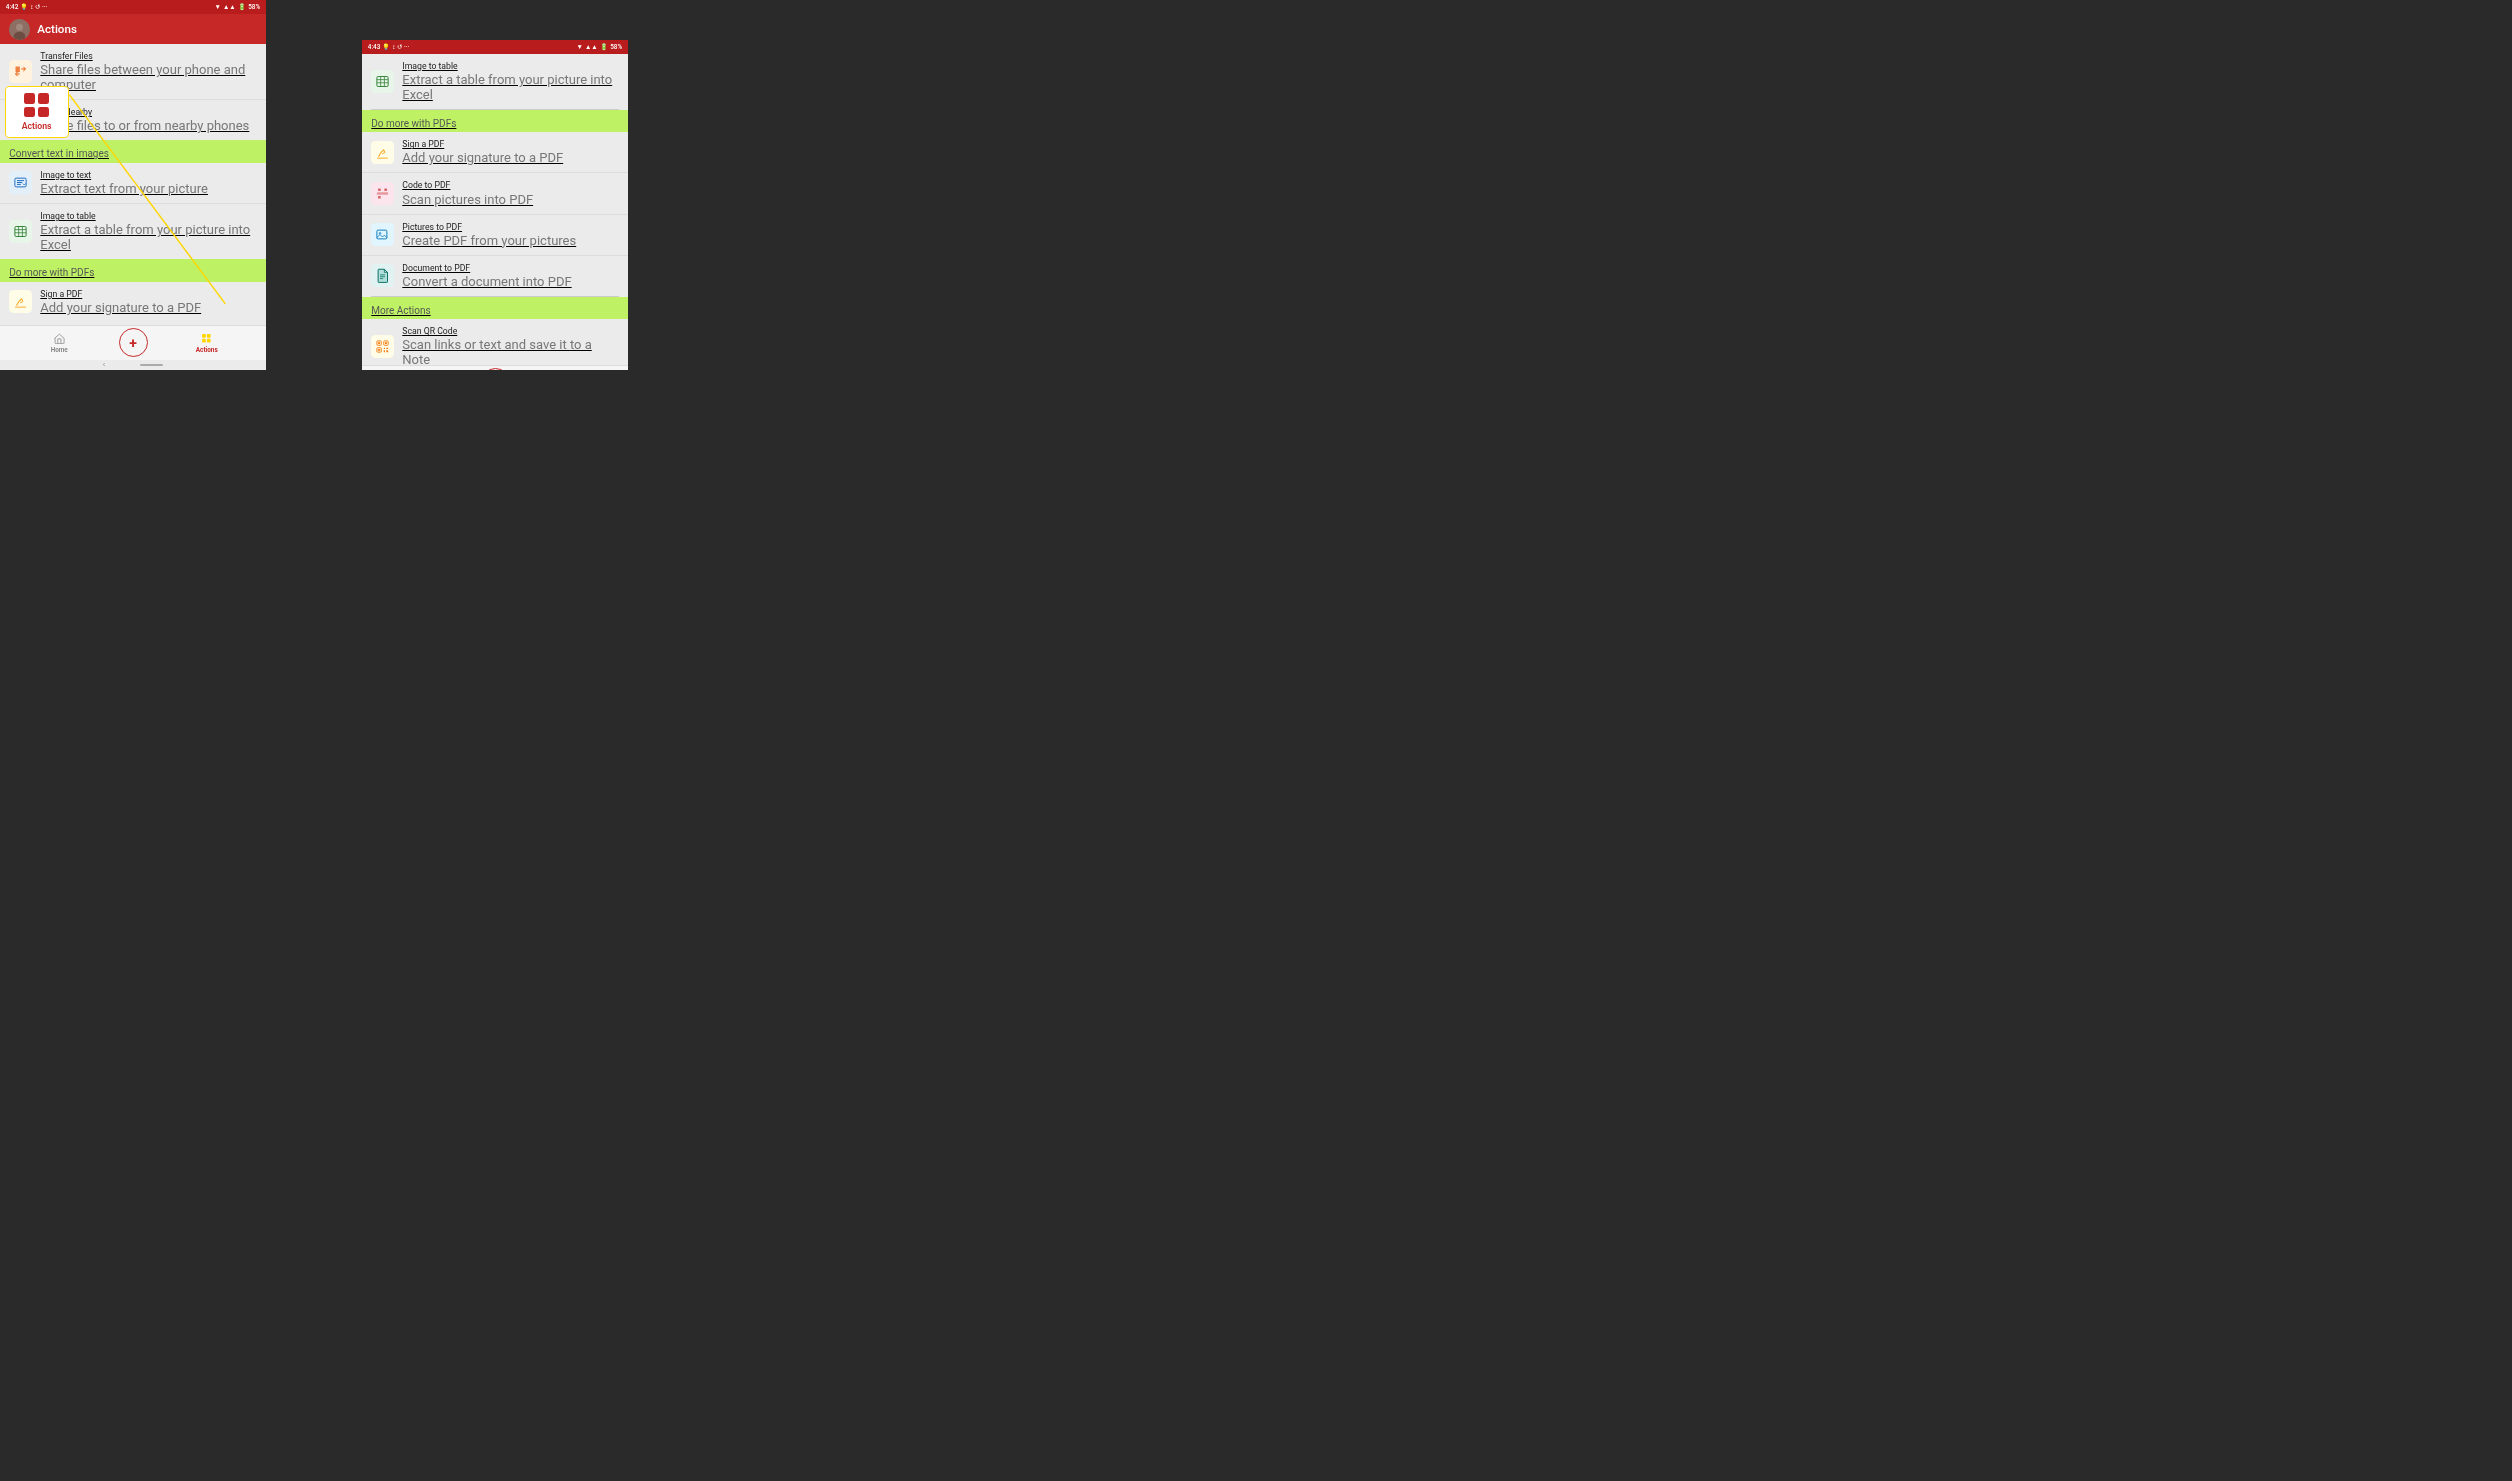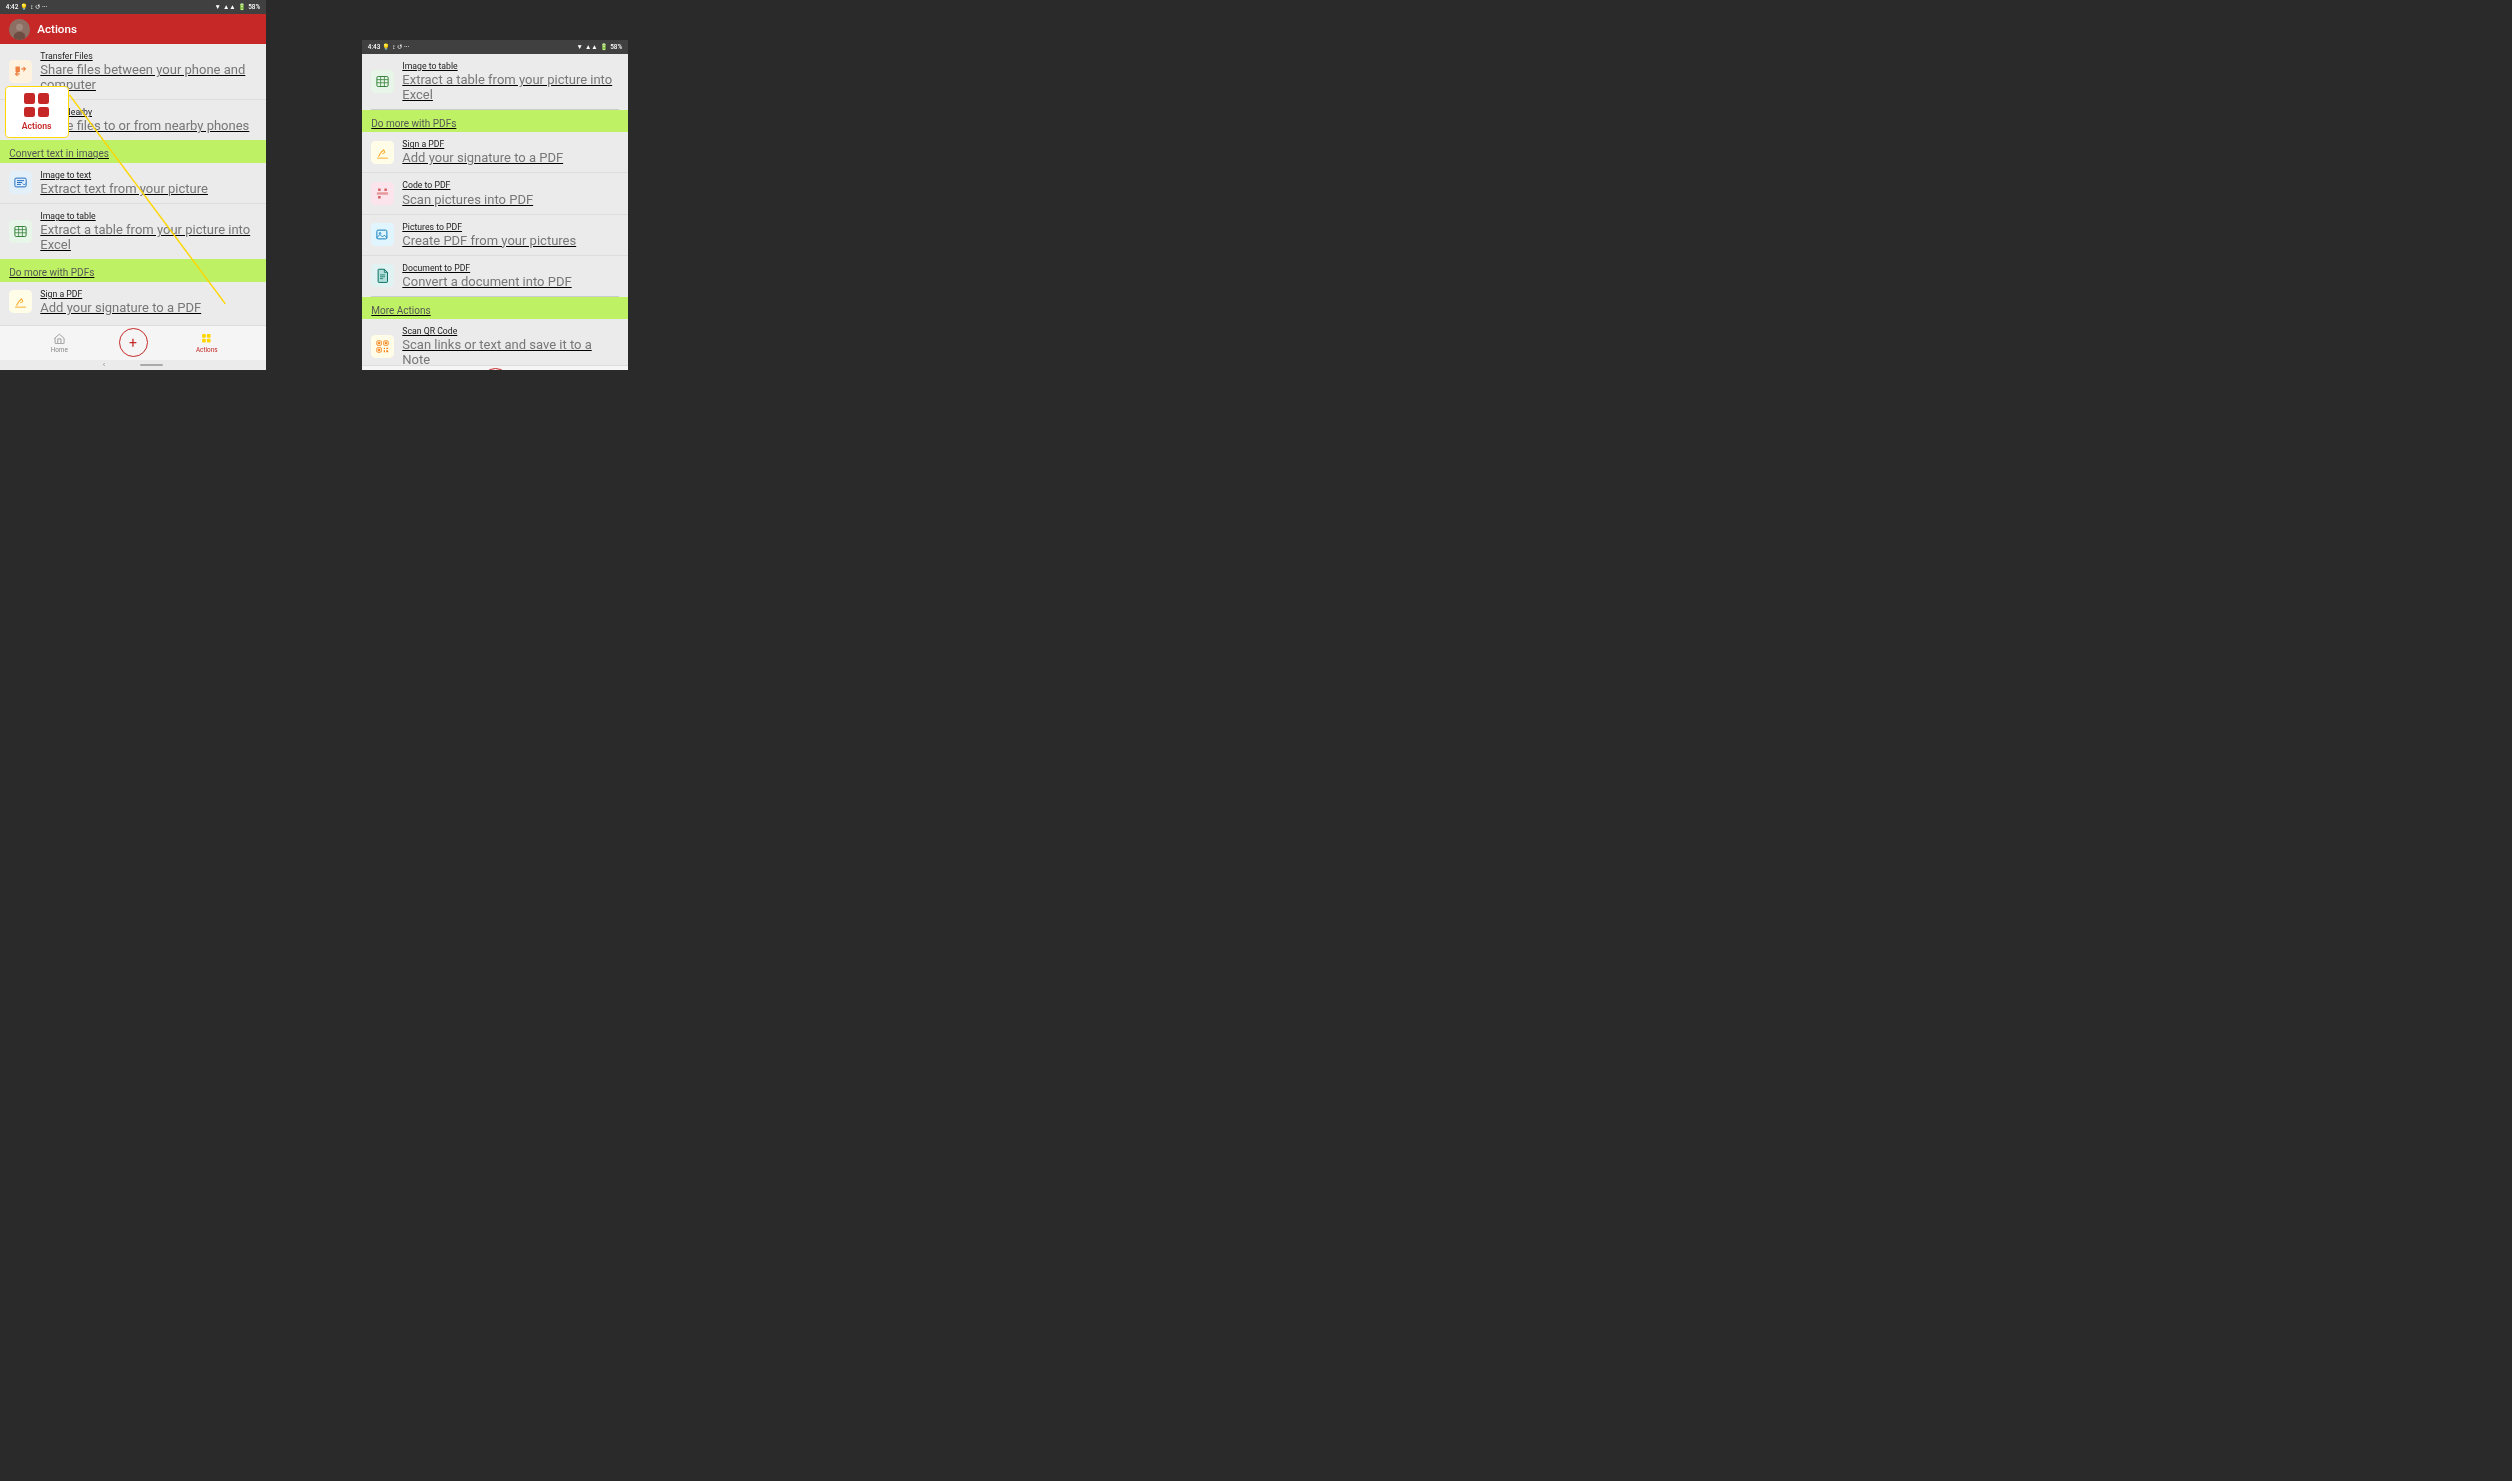--- a/index.html
+++ b/index.html
@@ -9,21 +9,21 @@
       background: #2a2a2a;
       font-family: 'Roboto', Arial, sans-serif;
       display: flex;
       gap: 0;
       overflow: hidden;
     }
 
     
     .status-bar {
       height: 14px;
-      background: #404040;
+      background: #b91c1c;
       display: flex;
       align-items: center;
       justify-content: space-between;
       padding: 0 5.8px;
       font-size: 6.4px;
       color: white;
       font-weight: 500;
     }
     .status-left { display: flex; align-items: center; gap: 2.3px; }
     .status-right { display: flex; align-items: center; gap: 2.3px; }
@@ -118,20 +118,21 @@
 
     
     .bottom-nav {
       height: 35px;
       background: #f5f5f5;
       display: flex;
       align-items: center;
       justify-content: space-around;
       border-top: 0.6px solid #ddd;
       flex-shrink: 0;
+      font-weight: bold;
     }
     .nav-item {
       display: flex;
       flex-direction: column;
       align-items: center;
       gap: 1.2px;
       flex: 1;
       cursor: pointer;
     }
     .nav-label {

